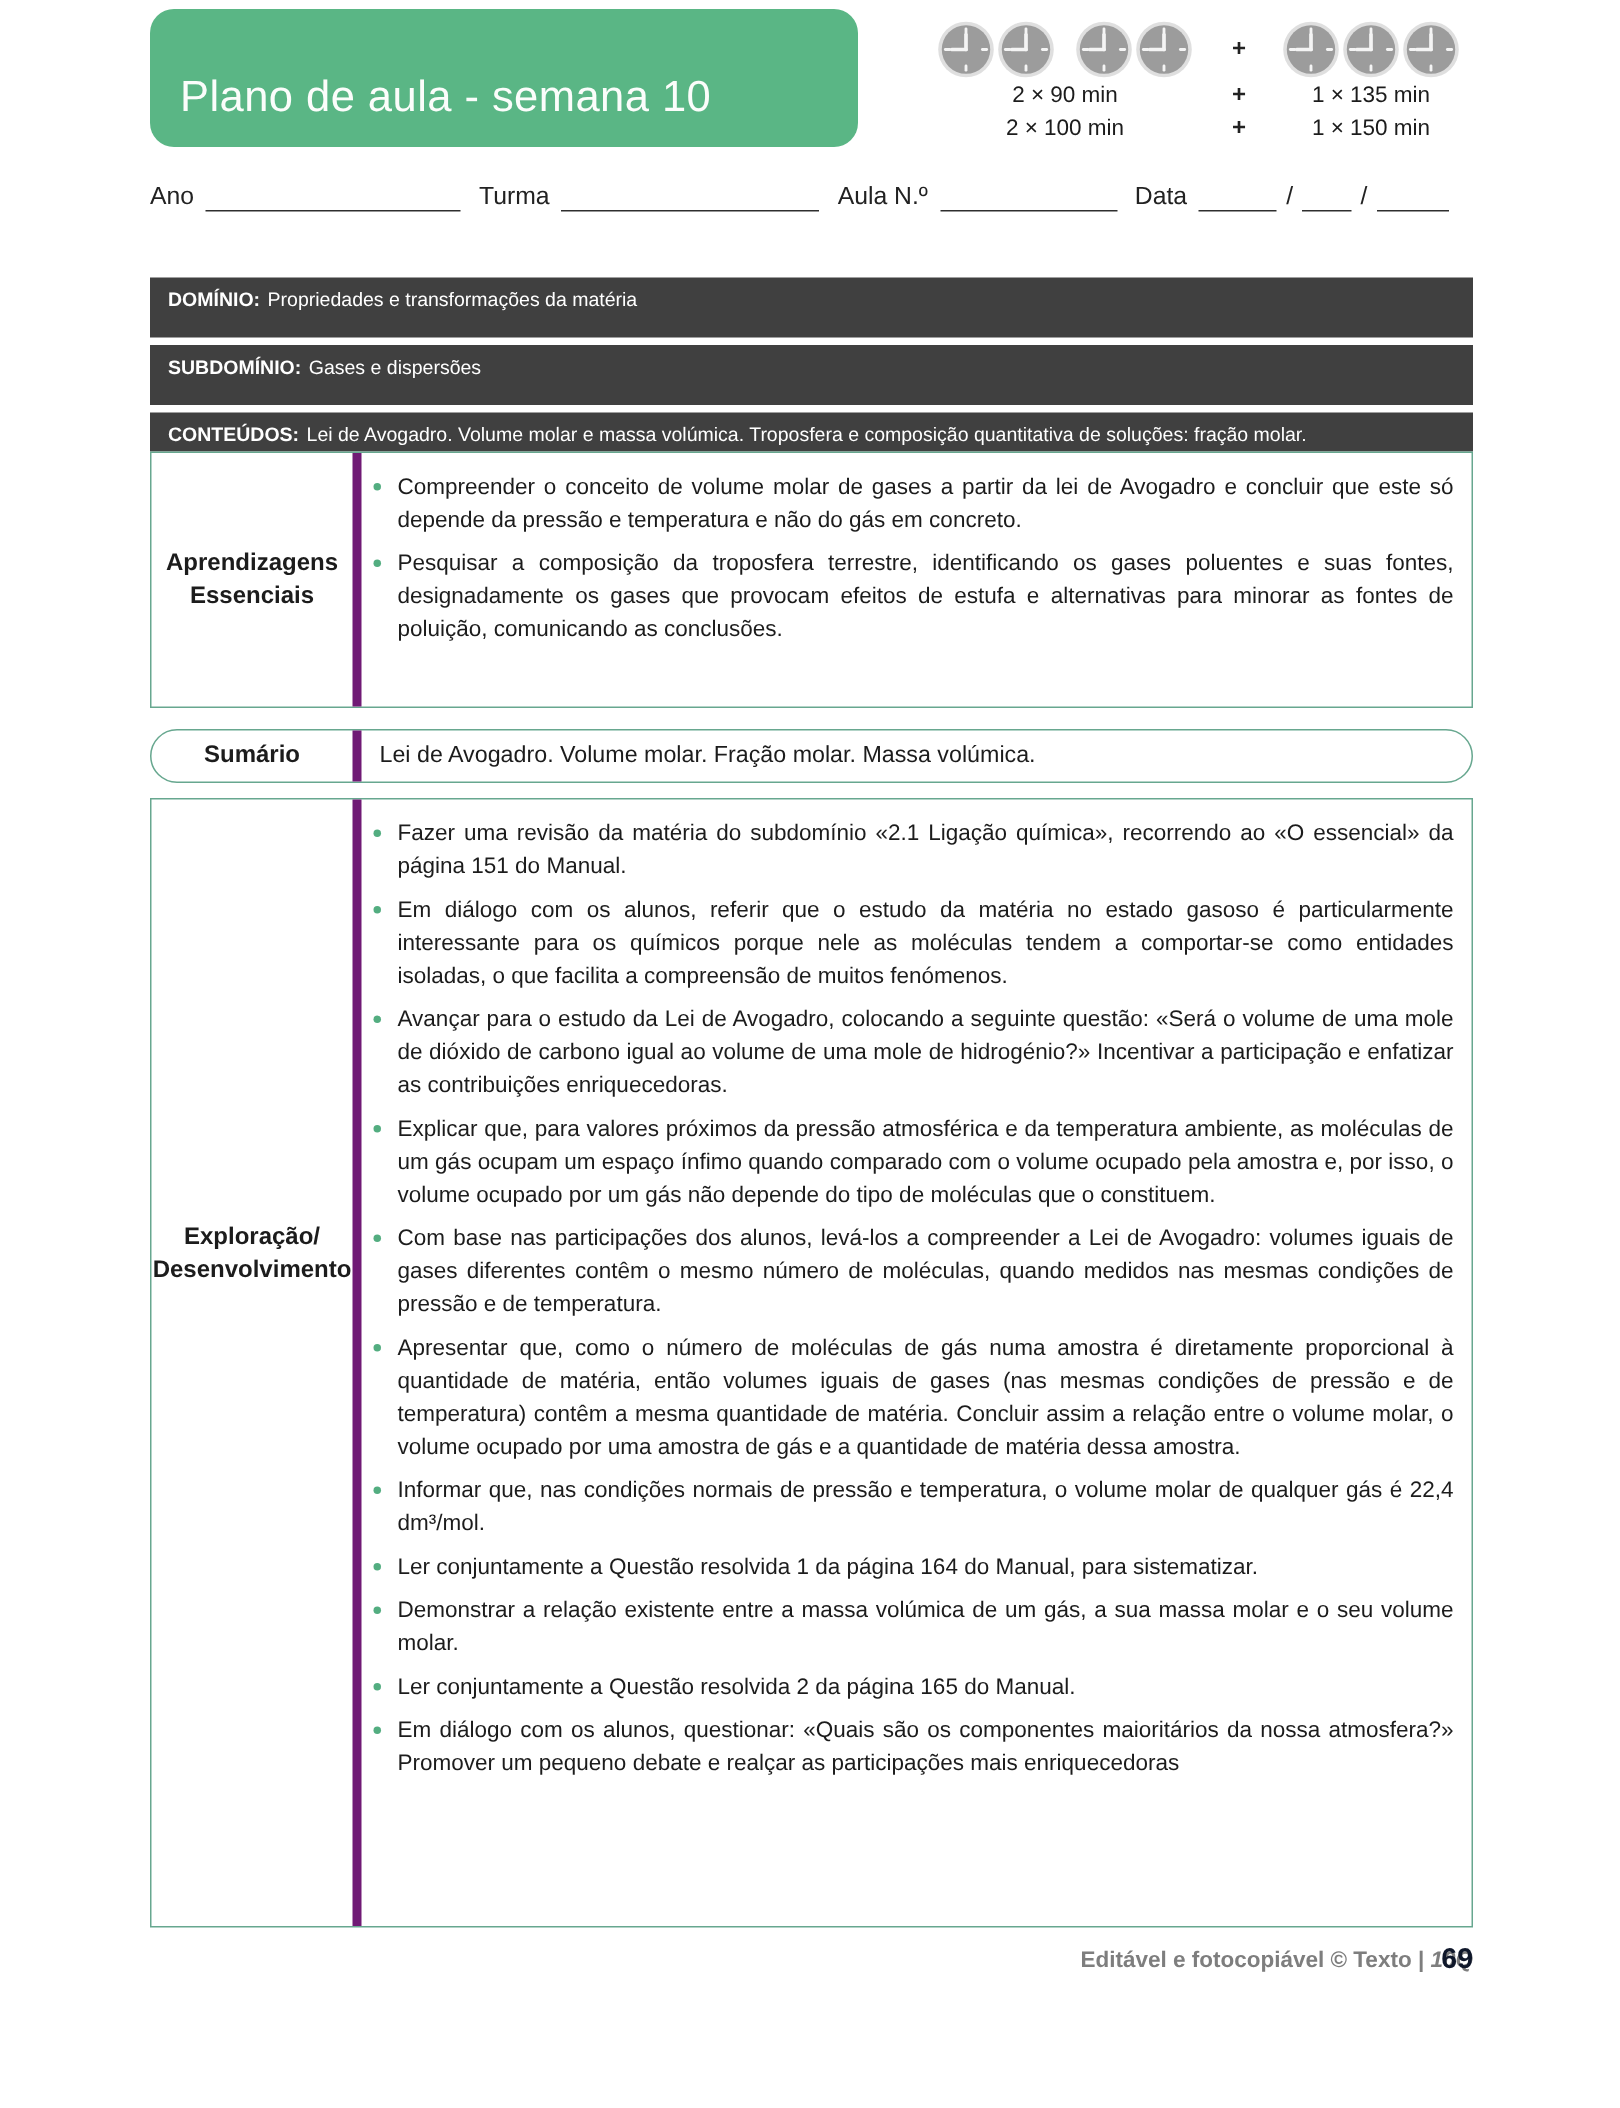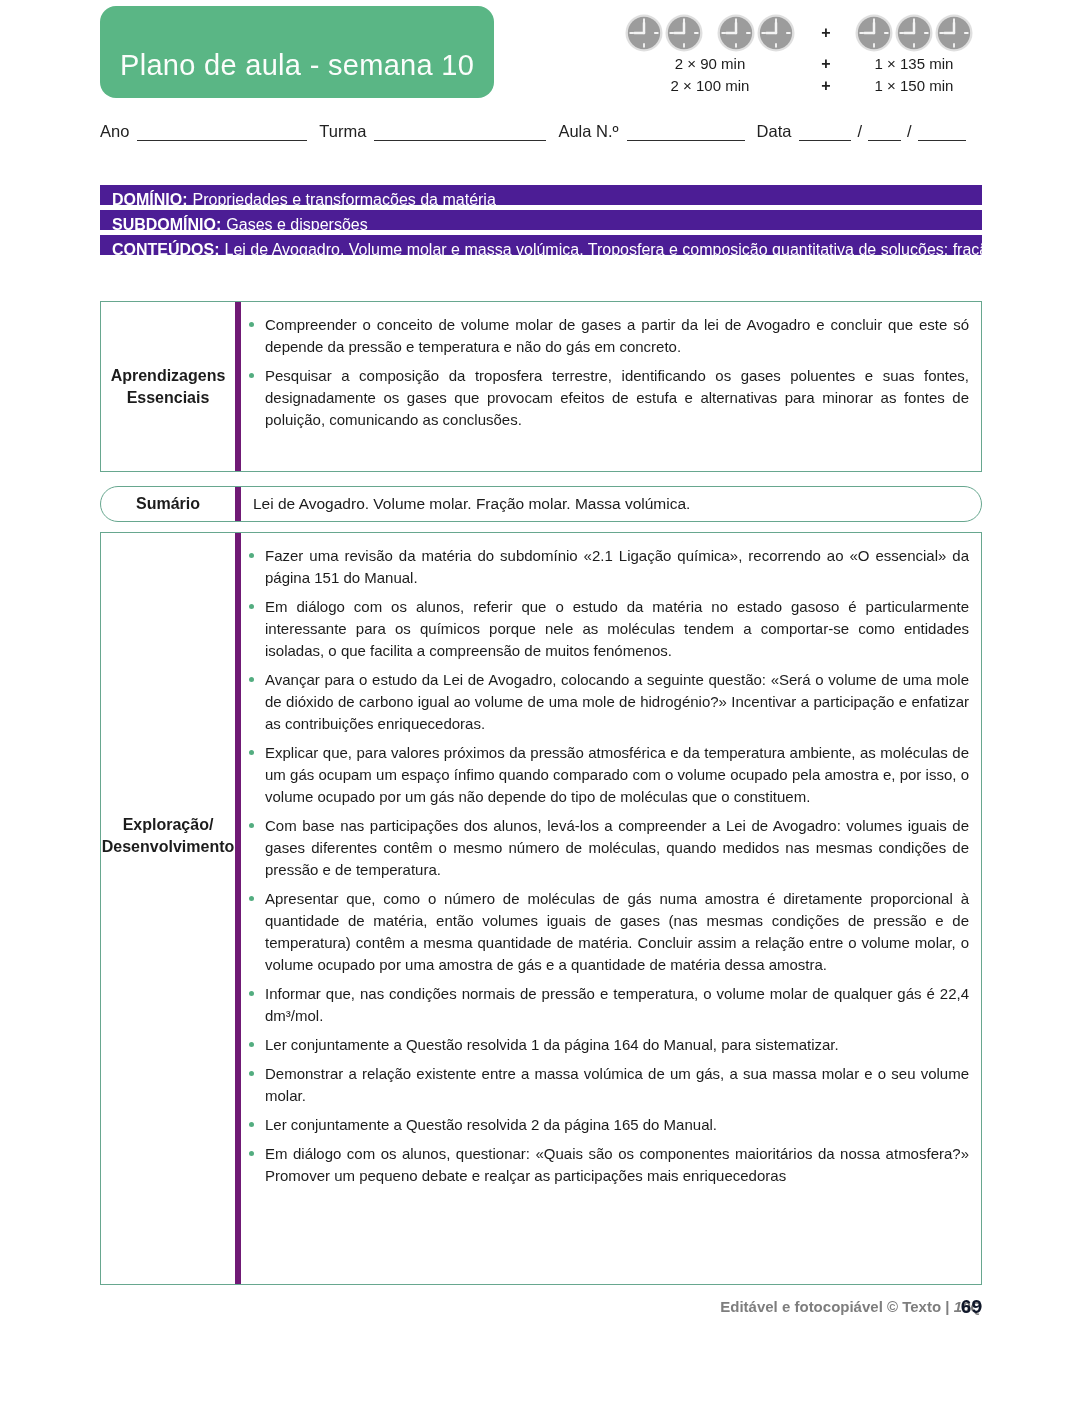--- a/index.html
+++ b/index.html
@@ -1,20 +1,20 @@
 <!DOCTYPE html>
 <html><head>
 <meta charset="utf-8">
 <style>
   html,body{margin:0;padding:0;background:#ffffff;}
   body{width:1080px;height:1405px;font-family:"Liberation Sans",sans-serif;color:#1c1c1c;}
   .page{position:relative;width:1080px;height:1405px;background:#fff;overflow:hidden;}
 
   
-  .banner{position:absolute;left:100px;top:6px;width:394px;height:92px;background:#5ab685;border-radius:16px;}
+  .banner{position:absolute;left:100px;top:6px;width:472px;height:92px;background:#5ab685;border-radius:16px;}
   .banner-text{position:absolute;left:20px;bottom:16px;font-size:29px;font-weight:400;color:#fbfdfb;letter-spacing:.3px;}
 
   
   .schedule{position:absolute;left:612px;top:14px;width:372px;display:grid;grid-template-columns:196px 36px 140px;row-gap:1px;align-items:center;}
   .clockrow{display:flex;align-items:center;justify-content:center;}
   .clock{width:38px;height:38px;display:block;}
   .clock + .clock{margin-left:2px;}
   .pair-gap{width:14px;flex:0 0 14px;}
   .plus{text-align:center;font-size:16px;font-weight:700;color:#222;}
   .dur{text-align:center;font-size:15px;line-height:21px;color:#1c1c1c;}
@@ -22,21 +22,21 @@
   
   .infoline{position:absolute;left:100px;top:121px;width:882px;display:flex;align-items:flex-end;font-size:16.5px;font-weight:500;color:#222;}
   .blank{display:inline-block;border-bottom:1.6px solid #2e2e2e;height:19px;margin-left:8px;}
   .info-label{white-space:nowrap;}
   .ml{margin-left:12px;}
   .slash{margin-left:6px;}
   .blank.sm{margin-left:6px;}
 
   
   .bars{position:absolute;left:100px;top:185px;width:882px;}
-  .bar{height:20px;margin-bottom:5px;background:#4c1d95;color:#fff;font-size:16px;line-height:30px;padding:0 12px;box-sizing:border-box;white-space:nowrap;overflow:hidden;}
+  .bar{height:40px;margin-bottom:5px;background:#404040;color:#fff;font-size:13px;line-height:30px;padding:0 12px;box-sizing:border-box;white-space:nowrap;overflow:hidden;}
   .bar b{font-weight:700;margin-right:5px;}
 
   
   .tbl{position:absolute;left:100px;width:882px;border:1px solid #67a78f;display:flex;box-sizing:border-box;background:#fff;}
   .tbl-label{width:140px;flex:0 0 140px;border-right:6px solid #701a75;display:flex;flex-direction:column;align-items:center;justify-content:center;text-align:center;font-weight:700;font-size:16px;line-height:22px;padding:4px 8px;box-sizing:border-box;}
   .tbl-body{flex:1;padding:5px 12px 5px 6px;box-sizing:border-box;overflow:hidden;}
   .tbl-body.single{display:flex;align-items:center;padding-left:12px;font-size:15.5px;}
   .bullet{position:relative;padding-left:18px;margin:7px 0;font-size:15px;line-height:22px;text-align:justify;}
   .dot{position:absolute;left:2px;top:8px;width:5px;height:5px;border-radius:50%;background:#53ad80;}
   .t1{top:301px;height:171px;}

